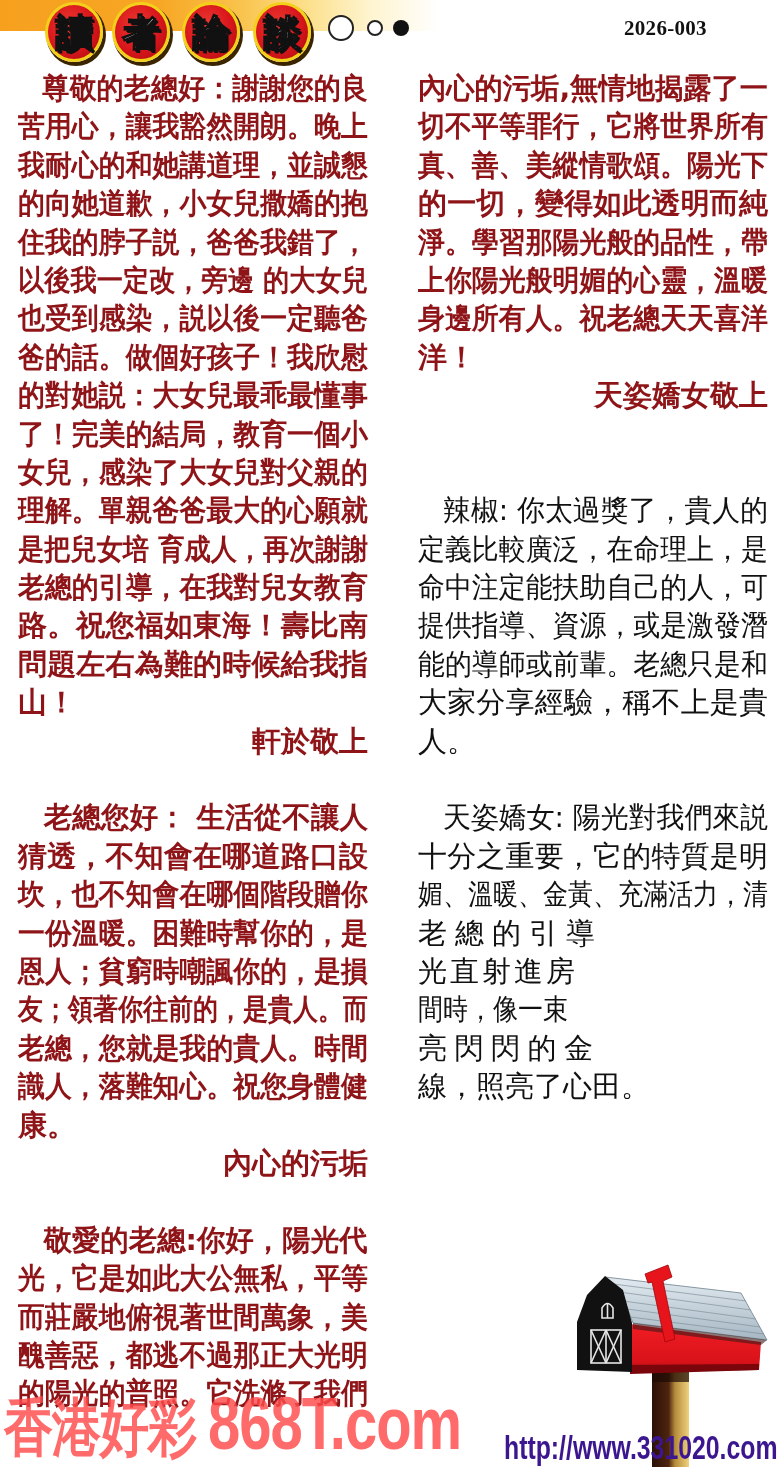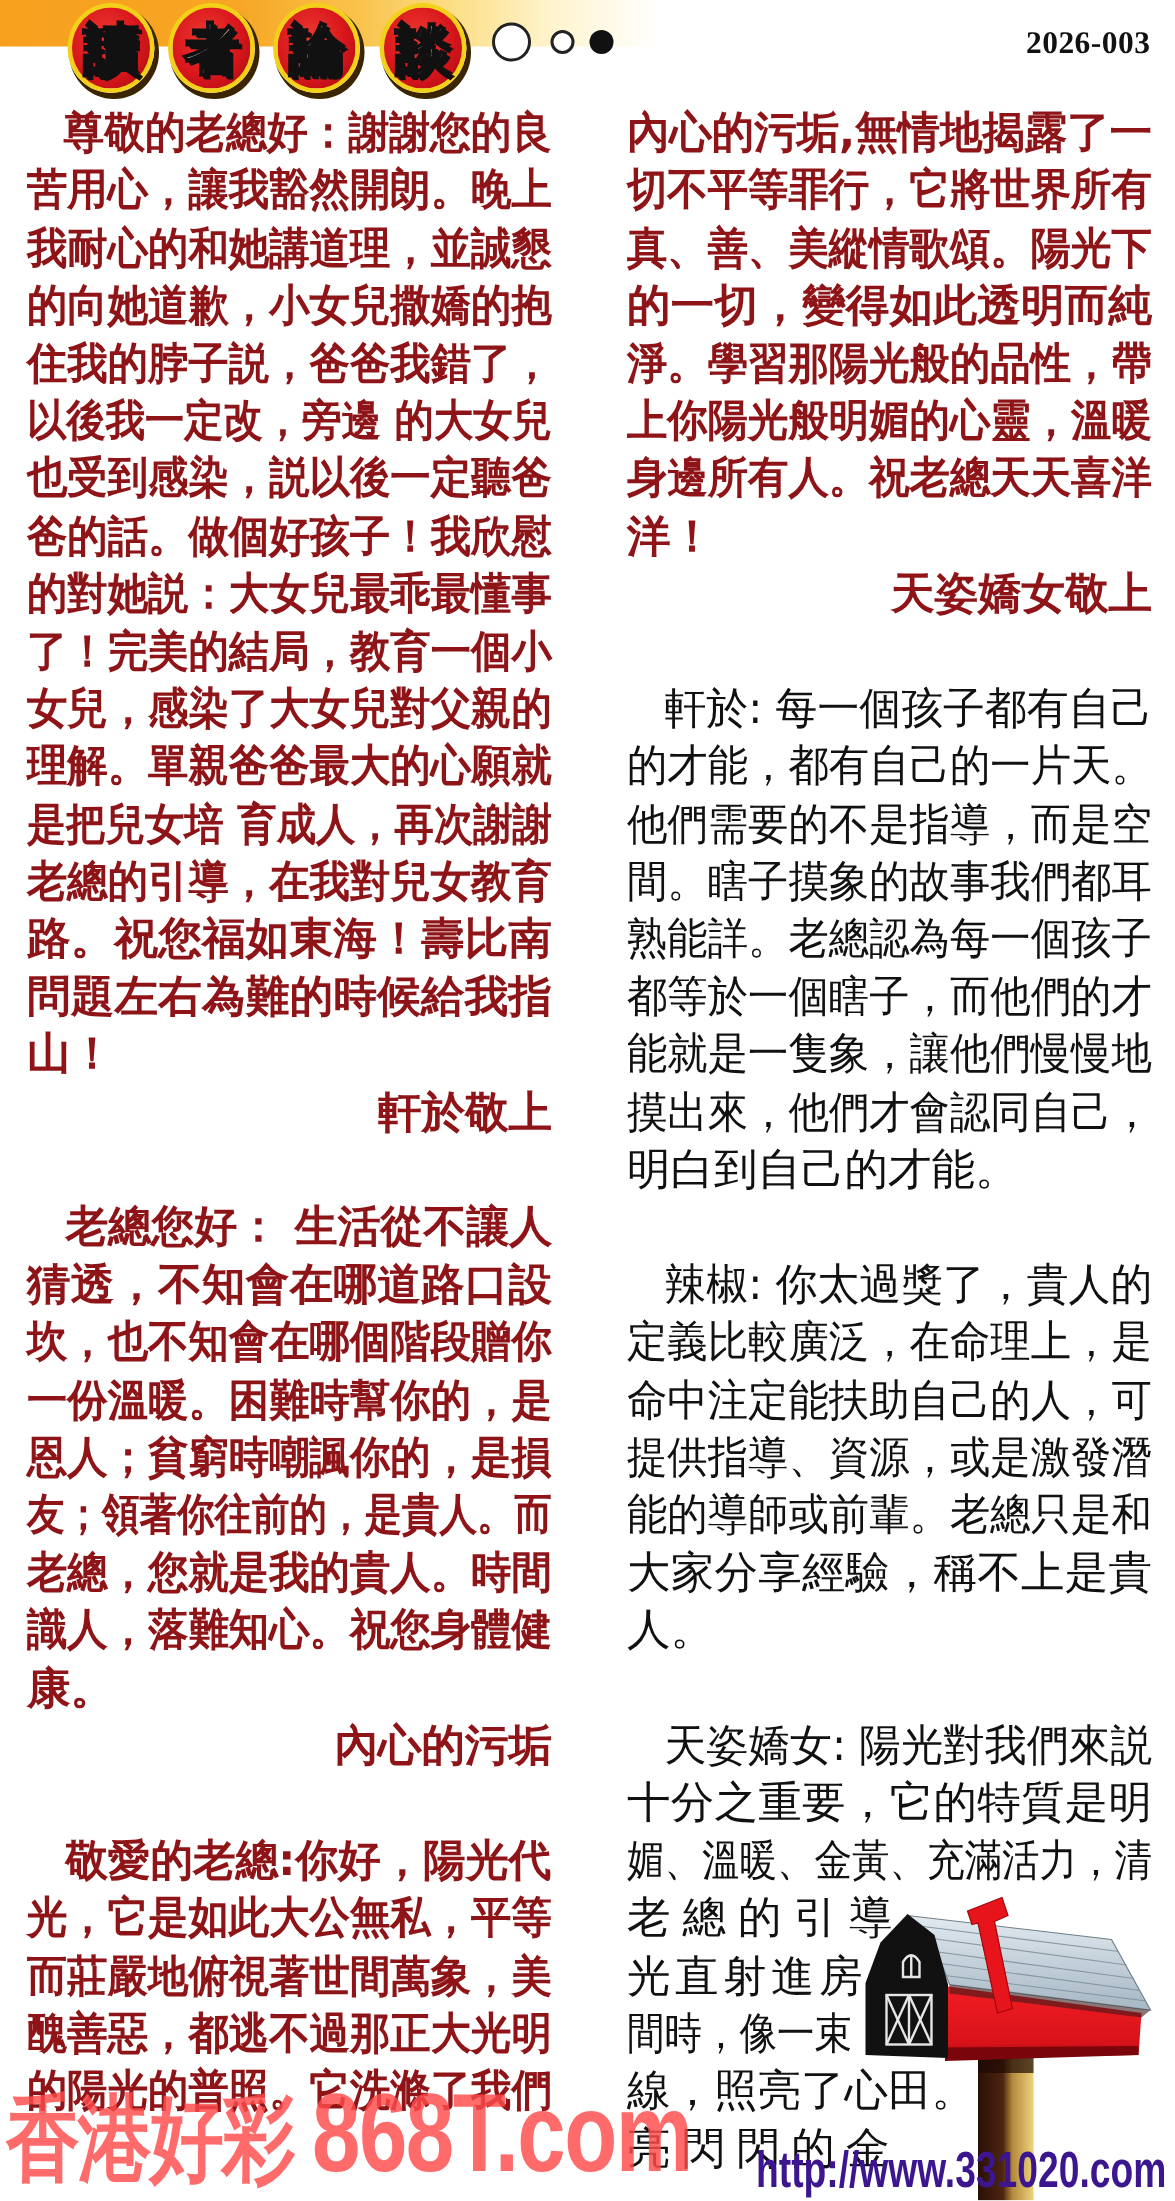--- a/index.html
+++ b/index.html
@@ -32,21 +32,21 @@
   color:#ffffff;font-weight:bold;font-size:37px;line-height:1;
   -webkit-text-stroke:1.4px #111;
   text-shadow:2px 2px 0 #111,3px 3px 0 #111;
 }
 .b1{left:45px}.b2{left:112px}.b3{left:182px}.b4{left:253px}
 .dot{position:absolute;border-radius:50%;box-sizing:border-box;}
 .dot.lg{left:328px;top:15px;width:26px;height:26px;border:2px solid #222;background:#fff;}
 .dot.sm{left:367px;top:20px;width:16px;height:16px;border:2px solid #222;background:#fff;}
 .dot.fill{left:393px;top:20px;width:16px;height:16px;background:#111;}
 .issue{
-  position:absolute;left:684px;top:16px;
+  position:absolute;left:624px;top:16px;
   font-family:"Liberation Serif",serif;font-weight:bold;font-size:21px;color:#111;
   letter-spacing:0.3px;
 }
 
 .col{position:absolute;top:69px;width:350px;}
 .col.left{left:18px}
 .col.right{left:418px}
 .ln{
   box-sizing:border-box;width:350px;height:38.4px;line-height:38.4px;
   font-size:29px;white-space:nowrap;
@@ -148,51 +148,40 @@
     <div class="ln fit" style="transform: scaleX(0.928);">切不平等罪行，它將世界所有</div>
     <div class="ln fit" style="transform: scaleX(0.928);">真、善、美縱情歌頌。陽光下</div>
     <div class="ln fit">的一切，變得如此透明而純</div>
     <div class="ln fit" style="transform: scaleX(0.928);">淨。學習那陽光般的品性，帶</div>
     <div class="ln fit" style="transform: scaleX(0.928);">上你陽光般明媚的心靈，溫暖</div>
     <div class="ln fit" style="transform: scaleX(0.928);">身邊所有人。祝老總天天喜洋</div>
     <div class="ln last">洋！</div>
     <div class="ln sig">天姿嬌女敬上</div>
   </div>
   <div class="ln"></div>
-  <div class="blk">
-    <div class="ln indent fit" style="transform: scaleX(0.962);">軒於: 每一個孩子都有自己</div>
-    <div class="ln fit" style="transform: scaleX(0.928);">的才能，都有自己的一片天。</div>
-    <div class="ln fit" style="transform: scaleX(0.928);">他們需要的不是指導，而是空</div>
-    <div class="ln fit" style="transform: scaleX(0.928);">間。瞎子摸象的故事我們都耳</div>
-    <div class="ln fit" style="transform: scaleX(0.928);">熟能詳。老總認為每一個孩子</div>
-    <div class="ln fit" style="transform: scaleX(0.928);">都等於一個瞎子，而他們的才</div>
-    <div class="ln fit" style="transform: scaleX(0.928);">能就是一隻象，讓他們慢慢地</div>
-    <div class="ln fit" style="transform: scaleX(0.928);">摸出來，他們才會認同自己，</div>
-    <div class="ln last">明白到自己的才能。</div>
-  </div>
   <div class="ln"></div>
   <div class="blk">
     <div class="ln indent fit" style="transform: scaleX(0.962);">辣椒: 你太過獎了，貴人的</div>
     <div class="ln fit" style="transform: scaleX(0.928);">定義比較廣泛，在命理上，是</div>
     <div class="ln fit" style="transform: scaleX(0.928);">命中注定能扶助自己的人，可</div>
     <div class="ln fit" style="transform: scaleX(0.928);">提供指導、資源，或是激發潛</div>
     <div class="ln fit" style="transform: scaleX(0.928);">能的導師或前輩。老總只是和</div>
     <div class="ln fit">大家分享經驗，稱不上是貴</div>
     <div class="ln last">人。</div>
   </div>
   <div class="ln"></div>
   <div class="blk">
     <div class="ln indent fit" style="transform: scaleX(0.962);">天姿嬌女: 陽光對我們來説</div>
     <div class="ln fit">十分之重要，它的特質是明</div>
     <div class="ln fit" style="transform: scaleX(0.862);">媚、溫暖、金黃、充滿活力，清</div>
     <div class="ln fit" style="width:177px">老總的引導</div>
     <div class="ln fit" style="width:157px">光直射進房</div>
     <div class="ln fit" style="width: 150px; transform: scaleX(0.862);">間時，像一束</div>
+    <div class="ln fit" style="width:175px">亮閃閃的金</div>
     <div class="ln last">線，照亮了心田。</div>
-    <div class="ln fit" style="width:175px">亮閃閃的金</div>
   </div>
 </div>
 
 <svg class="mailbox" viewBox="0 0 195 207" width="195" height="207">
   <defs>
     <linearGradient id="gPost" x1="0" x2="1" y1="0" y2="0">
       <stop offset="0" stop-color="#2a1006"></stop>
       <stop offset="0.45" stop-color="#4e2410"></stop>
       <stop offset="0.62" stop-color="#b48a3c"></stop>
       <stop offset="1" stop-color="#efd27c"></stop>

